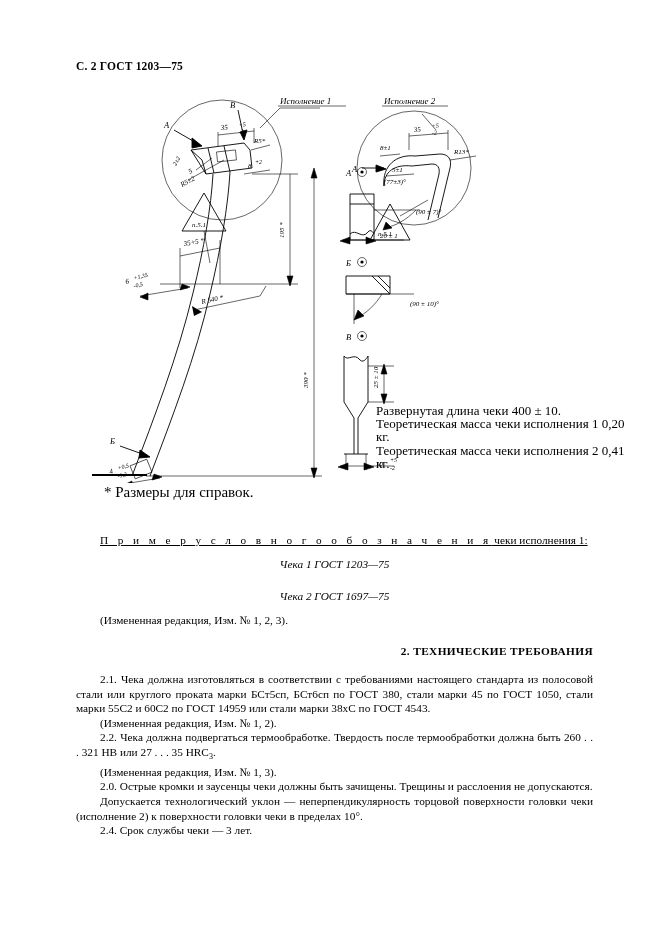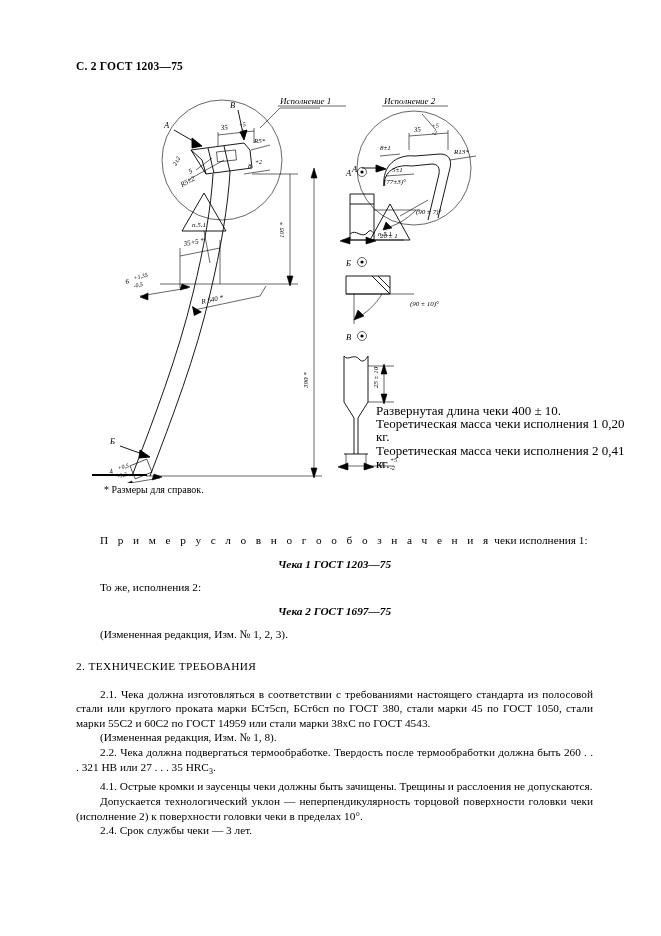--- a/index.html
+++ b/index.html
@@ -21,37 +21,37 @@
   .drawing svg{display:block;}
 
   
   .notes{
     position:absolute;left:372px;top:404px;width:260px;
     font-size:13px;line-height:13.2px;
   }
 
   
   .fnrule{position:absolute;left:88px;top:474px;width:55px;height:0;border-top:2px solid #000;}
-  .footnote{position:absolute;left:100px;top:484px;font-size:10px;}
+  .footnote{position:absolute;left:100px;top:484px;font-size:15px;}
 
   
   .body{
     position:absolute;left:72px;top:516px;width:517px;
     font-size:11.3px;line-height:14.6px;text-align:justify;
   }
   .body p{margin:0;}
   .spaced{letter-spacing:3.4px;}
   .ital{font-style:italic;}
-  .ctr{text-align:center;font-weight:bold;}
+  .ctr{text-align:center;}
   .bold{font-weight:normal;}
   .indent{text-indent:24px;}
   .gap-sm{height:9px;}
   .gap-md{height:13px;}
   .gap-lg{height:17px;}
-  .heading{text-align:left;font-weight:normal;font-size:11.3px;letter-spacing:.4px;}
+  .heading{text-align:right;font-weight:bold;font-size:11.3px;letter-spacing:.4px;}
   sub{font-size:8px;}
 
   
   text{font-family:"Liberation Serif", serif;}
   .dim{font-size:7px;font-style:italic;}
   .dim-s{font-size:6px;font-style:italic;}
   .lbl{font-size:8.5px;font-style:italic;}
   .ttl{font-size:9px;font-style:italic;}
   .lin{fill:none;stroke:#000;stroke-width:.9;}
   .lin-t{fill:none;stroke:#000;stroke-width:.6;}
@@ -305,44 +305,44 @@
     <div>Теоретическая масса чеки исполнения 2 0,41 кг.</div>
   </div>
 
   <div class="fnrule"></div>
   <div class="footnote">*  Размеры для справок.</div>
 
   <div class="body">
 
     <div class="gap-lg"></div>
 
-    <p style="text-indent:24px;">
+    <p style="text-indent:24px;text-decoration:underline;">
       <span class="spaced">П р и м е р   у с л о в н о г о   о б о з н а ч е н и я</span><span> чеки исполнения 1:</span>
     </p>
 
     <div class="gap-sm"></div>
     <p class="ctr ital">Чека 1 ГОСТ 1203—75</p>
     <div class="gap-sm"></div>
 
-    <p class="indent">То же, исполнения 2:</p>
 
     <div class="gap-sm"></div>
     <p class="ctr ital">Чека 2 ГОСТ 1697—75</p>
     <div class="gap-sm"></div>
 
     <p class="indent bold">(Измененная редакция, Изм. № 1, 2, 3).</p>
 
     <div class="gap-lg"></div>
     <p class="heading">2.  ТЕХНИЧЕСКИЕ ТРЕБОВАНИЯ</p>
     <div class="gap-md"></div>
 
     <p class="indent">2.1. Чека должна изготовляться в соответствии с требованиями настоящего стандарта из полосовой стали или круглого проката марки БСт5сп, БСт6сп по ГОСТ 380, стали марки 45 по ГОСТ 1050, стали марки 55С2 и 60С2 по ГОСТ  14959 или стали марки 38хС по ГОСТ 4543.</p>
-    <p class="indent bold">(Измененная редакция, Изм. № 1, 8).</p>
+    <p class="indent bold">(Измененная редакция, Изм. № 1, 2).</p>
 
     <p class="indent"><span>2.2. Чека должна подвергаться термообработке. Твердость после термообработки должна быть 260 . . . 321 НВ или 27 . . . 35 HRC</span><sub>3</sub><span>.</span></p>
-
-    <p class="indent">4.1. Острые кромки и заусенцы чеки должны быть зачищены. Трещины и расслоения не допускаются.</p>
+    <p class="indent bold">(Измененная редакция, Изм. № 1, 3).</p>
+
+    <p class="indent">2.0. Острые кромки и заусенцы чеки должны быть зачищены. Трещины и расслоения не допускаются.</p>
     <p class="indent">Допускается технологический уклон — неперпендикулярность торцовой поверхности головки чеки (исполнение 2) к поверхности головки чеки в пределах 10°.</p>
 
     <p class="indent">2.4.  Срок службы чеки — 3 лет.</p>
 
   </div>
 </div>
 
 </body></html>

